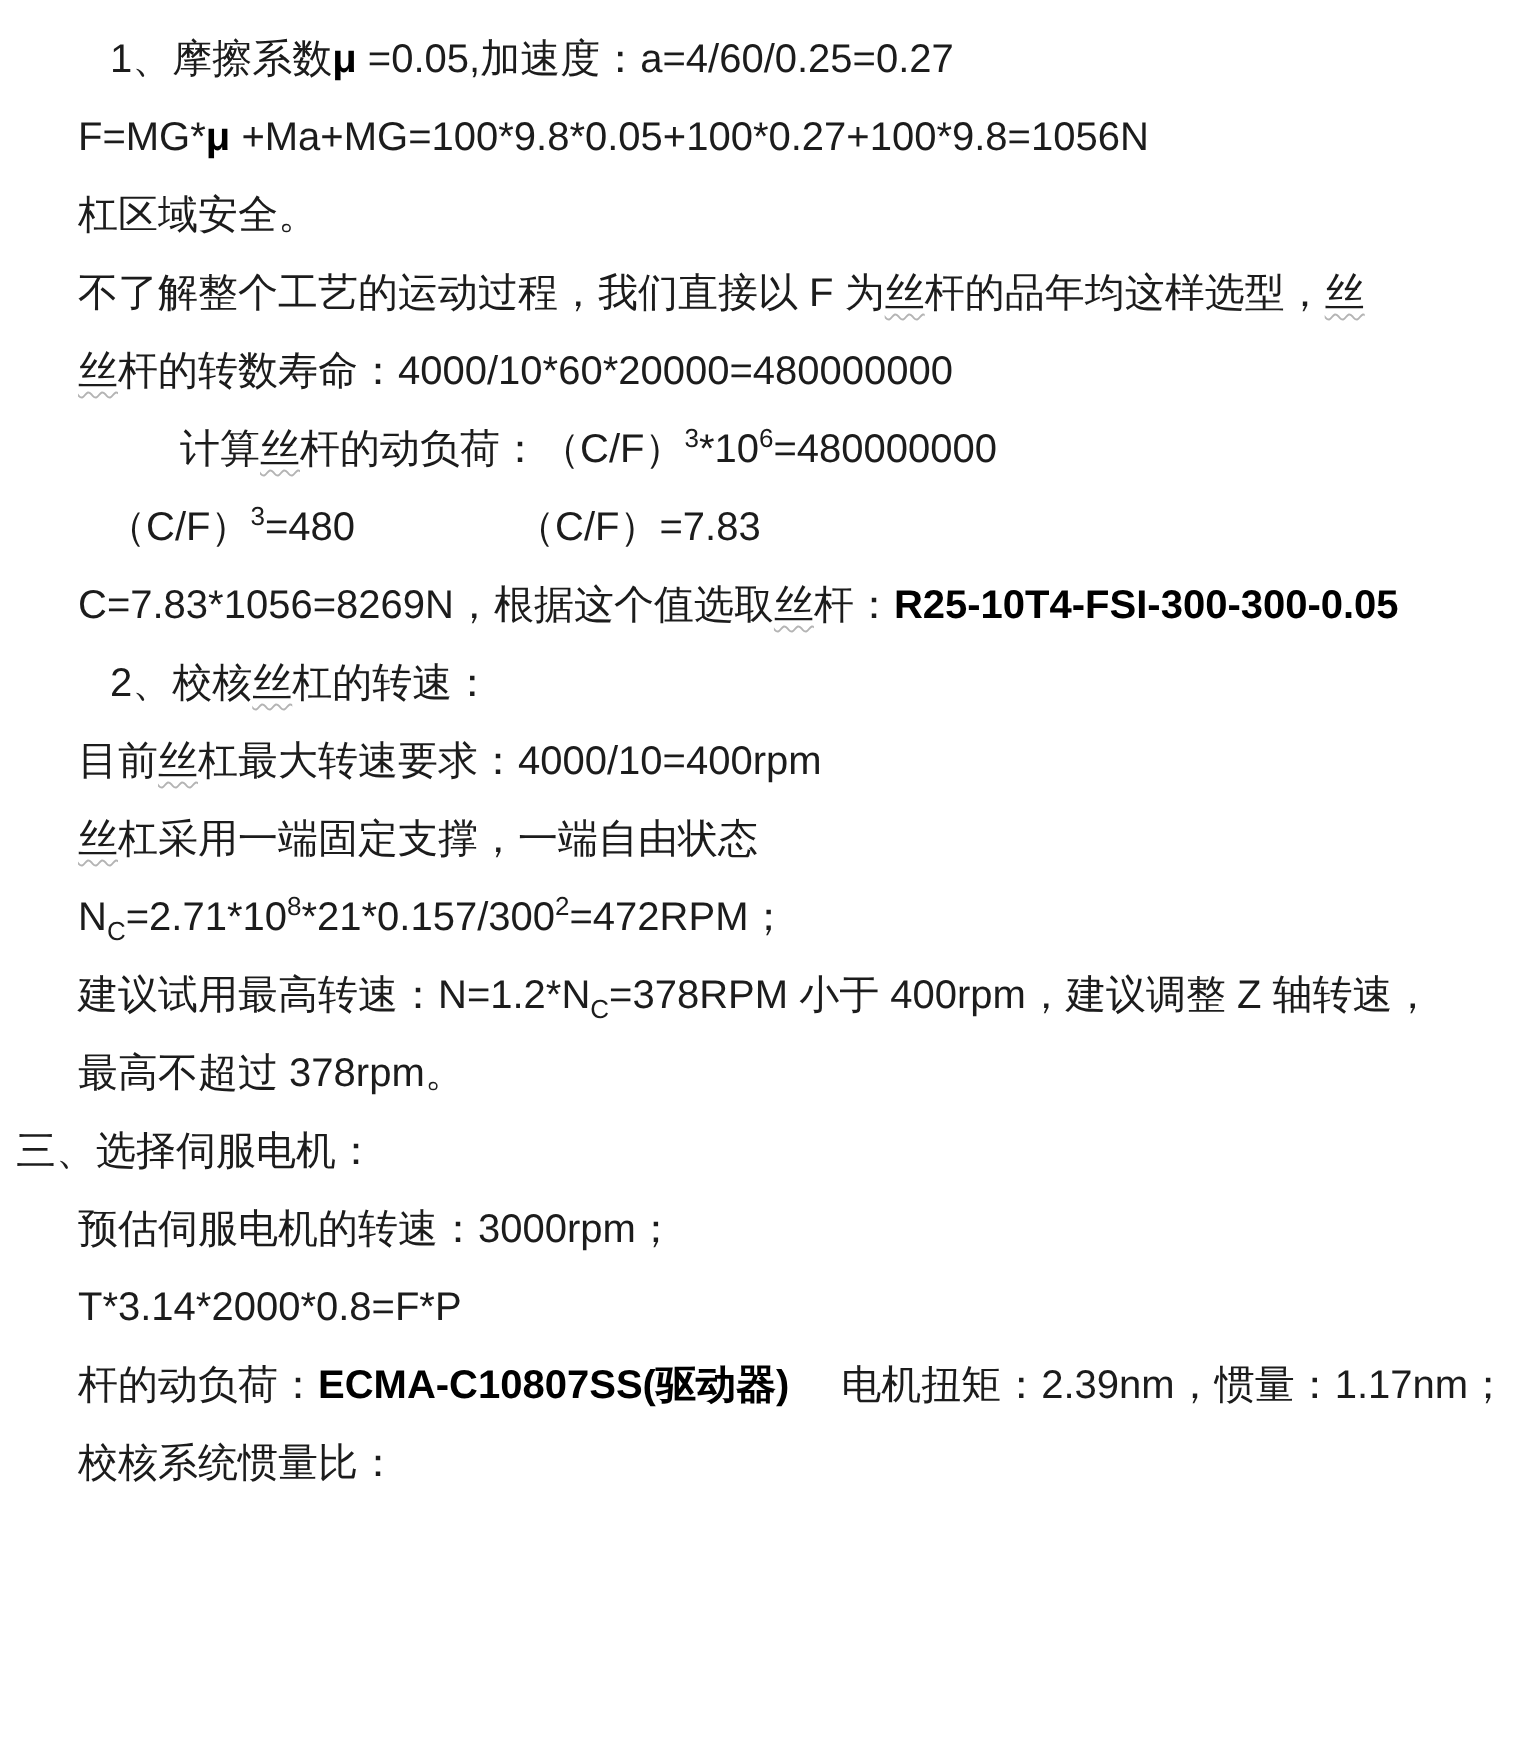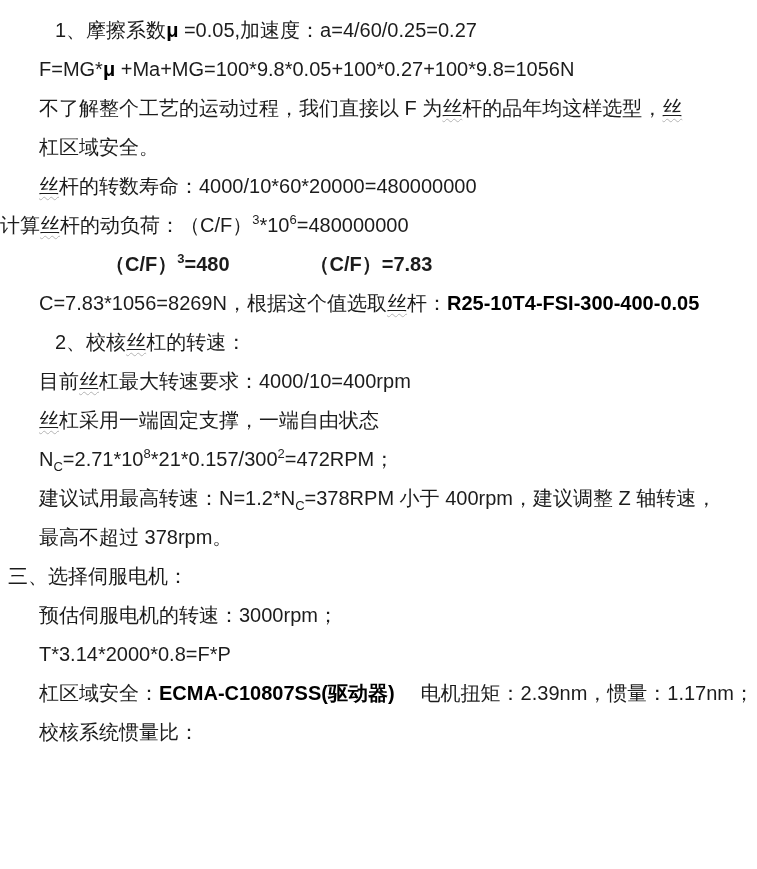--- a/index.html
+++ b/index.html
@@ -24,22 +24,22 @@
   .line {
     height: 39px;
     line-height: 39px;
     font-size: 20px;
     white-space: pre;
     box-sizing: border-box;
   }
   .indent-section { padding-left: 8px; }
   .indent-item    { padding-left: 55px; }
   .indent-body    { padding-left: 39px; }
-  .indent-body-deep { }
-  .indent-formula { padding-left: 105px; font-weight: bold; }
+  .indent-body-deep { padding-left: 90px; }
+  .indent-formula { padding-left: 53px; }
   .run { display: inline; }
   .b { font-weight: bold; color: #000000; }
   .sup {
     font-size: 13px;
     vertical-align: super;
     line-height: 0;
   }
   .sub {
     font-size: 13px;
     vertical-align: sub;
@@ -57,31 +57,31 @@
     text-underline-offset: 3px;
   }
 </style>
 </head>
 <body>
 
 <div class="page">
   <div id="doc">
       <div class="line indent-item"><span class="run">1、摩擦系数</span><span class="run b">μ </span><span class="run">=0.05,加速度：a=4/60/0.25=0.27</span></div>
       <div class="line indent-body"><span class="run">F=MG*</span><span class="run b">μ </span><span class="run">+Ma+MG=100*9.8*0.05+100*0.27+100*9.8=1056N</span></div>
+      <div class="line indent-body"><span class="run">杠区域安全。</span></div>
       <div class="line indent-body"><span class="run">不了解整个工艺的运动过程，我们直接以 F 为<span class="sq">丝</span>杆的品年均这样选型，<span class="sq">丝</span></span></div>
-      <div class="line indent-body"><span class="run">杠区域安全。</span></div>
       <div class="line indent-body"><span class="run"><span class="sq">丝</span>杆的转数寿命：4000/10*60*20000=480000000</span></div>
       <div class="line indent-body-deep"><span class="run">计算<span class="sq">丝</span>杆的动负荷：（C/F）</span><span class="run sup">3</span><span class="run">*10</span><span class="run sup">6</span><span class="run">=480000000</span></div>
       <div class="line indent-formula"><span class="run">（C/F）</span><span class="run sup">3</span><span class="run">=480</span><span class="tab tab-lg"></span><span class="run">（C/F）=7.83</span></div>
-      <div class="line indent-body"><span class="run">C=7.83*1056=8269N，根据这个值选取<span class="sq">丝</span>杆：</span><span class="run b">R25-10T4-FSI-300-400-0.05</span></div>
+      <div class="line indent-body"><span class="run">C=7.83*1056=8269N，根据这个值选取<span class="sq">丝</span>杆：</span><span class="run b">R25-10T4-FSI-300-300-0.05</span></div>
       <div class="line indent-item"><span class="run">2、校核<span class="sq">丝</span>杠的转速：</span></div>
       <div class="line indent-body"><span class="run">目前<span class="sq">丝</span>杠最大转速要求：4000/10=400rpm</span></div>
       <div class="line indent-body"><span class="run"><span class="sq">丝</span>杠采用一端固定支撑，一端自由状态</span></div>
       <div class="line indent-body"><span class="run">N</span><span class="run sub">C</span><span class="run">=2.71*10</span><span class="run sup">8</span><span class="run">*21*0.157/300</span><span class="run sup">2</span><span class="run">=472RPM；</span></div>
       <div class="line indent-body"><span class="run">建议试用最高转速：N=1.2*N</span><span class="run sub">C</span><span class="run">=378RPM 小于 400rpm，建议调整 Z 轴转速，</span></div>
       <div class="line indent-body"><span class="run">最高不超过 378rpm。</span></div>
       <div class="line indent-section"><span class="run">三、选择伺服电机：</span></div>
       <div class="line indent-body"><span class="run">预估伺服电机的转速：3000rpm；</span></div>
       <div class="line indent-body"><span class="run">T*3.14*2000*0.8=F*P</span></div>
-      <div class="line indent-body"><span class="run">杠区域安全：</span><span class="run b">ECMA-C10807SS(驱动器)</span><span class="tab tab-sm"></span><span class="run">电机扭矩：2.39nm，惯量：1.17nm；</span></div>
+      <div class="line indent-body"><span class="run">杆的动负荷：</span><span class="run b">ECMA-C10807SS(驱动器)</span><span class="tab tab-sm"></span><span class="run">电机扭矩：2.39nm，惯量：1.17nm；</span></div>
       <div class="line indent-body"><span class="run">校核系统惯量比：</span></div>
     </div>
 </div>
 
 </body></html>

